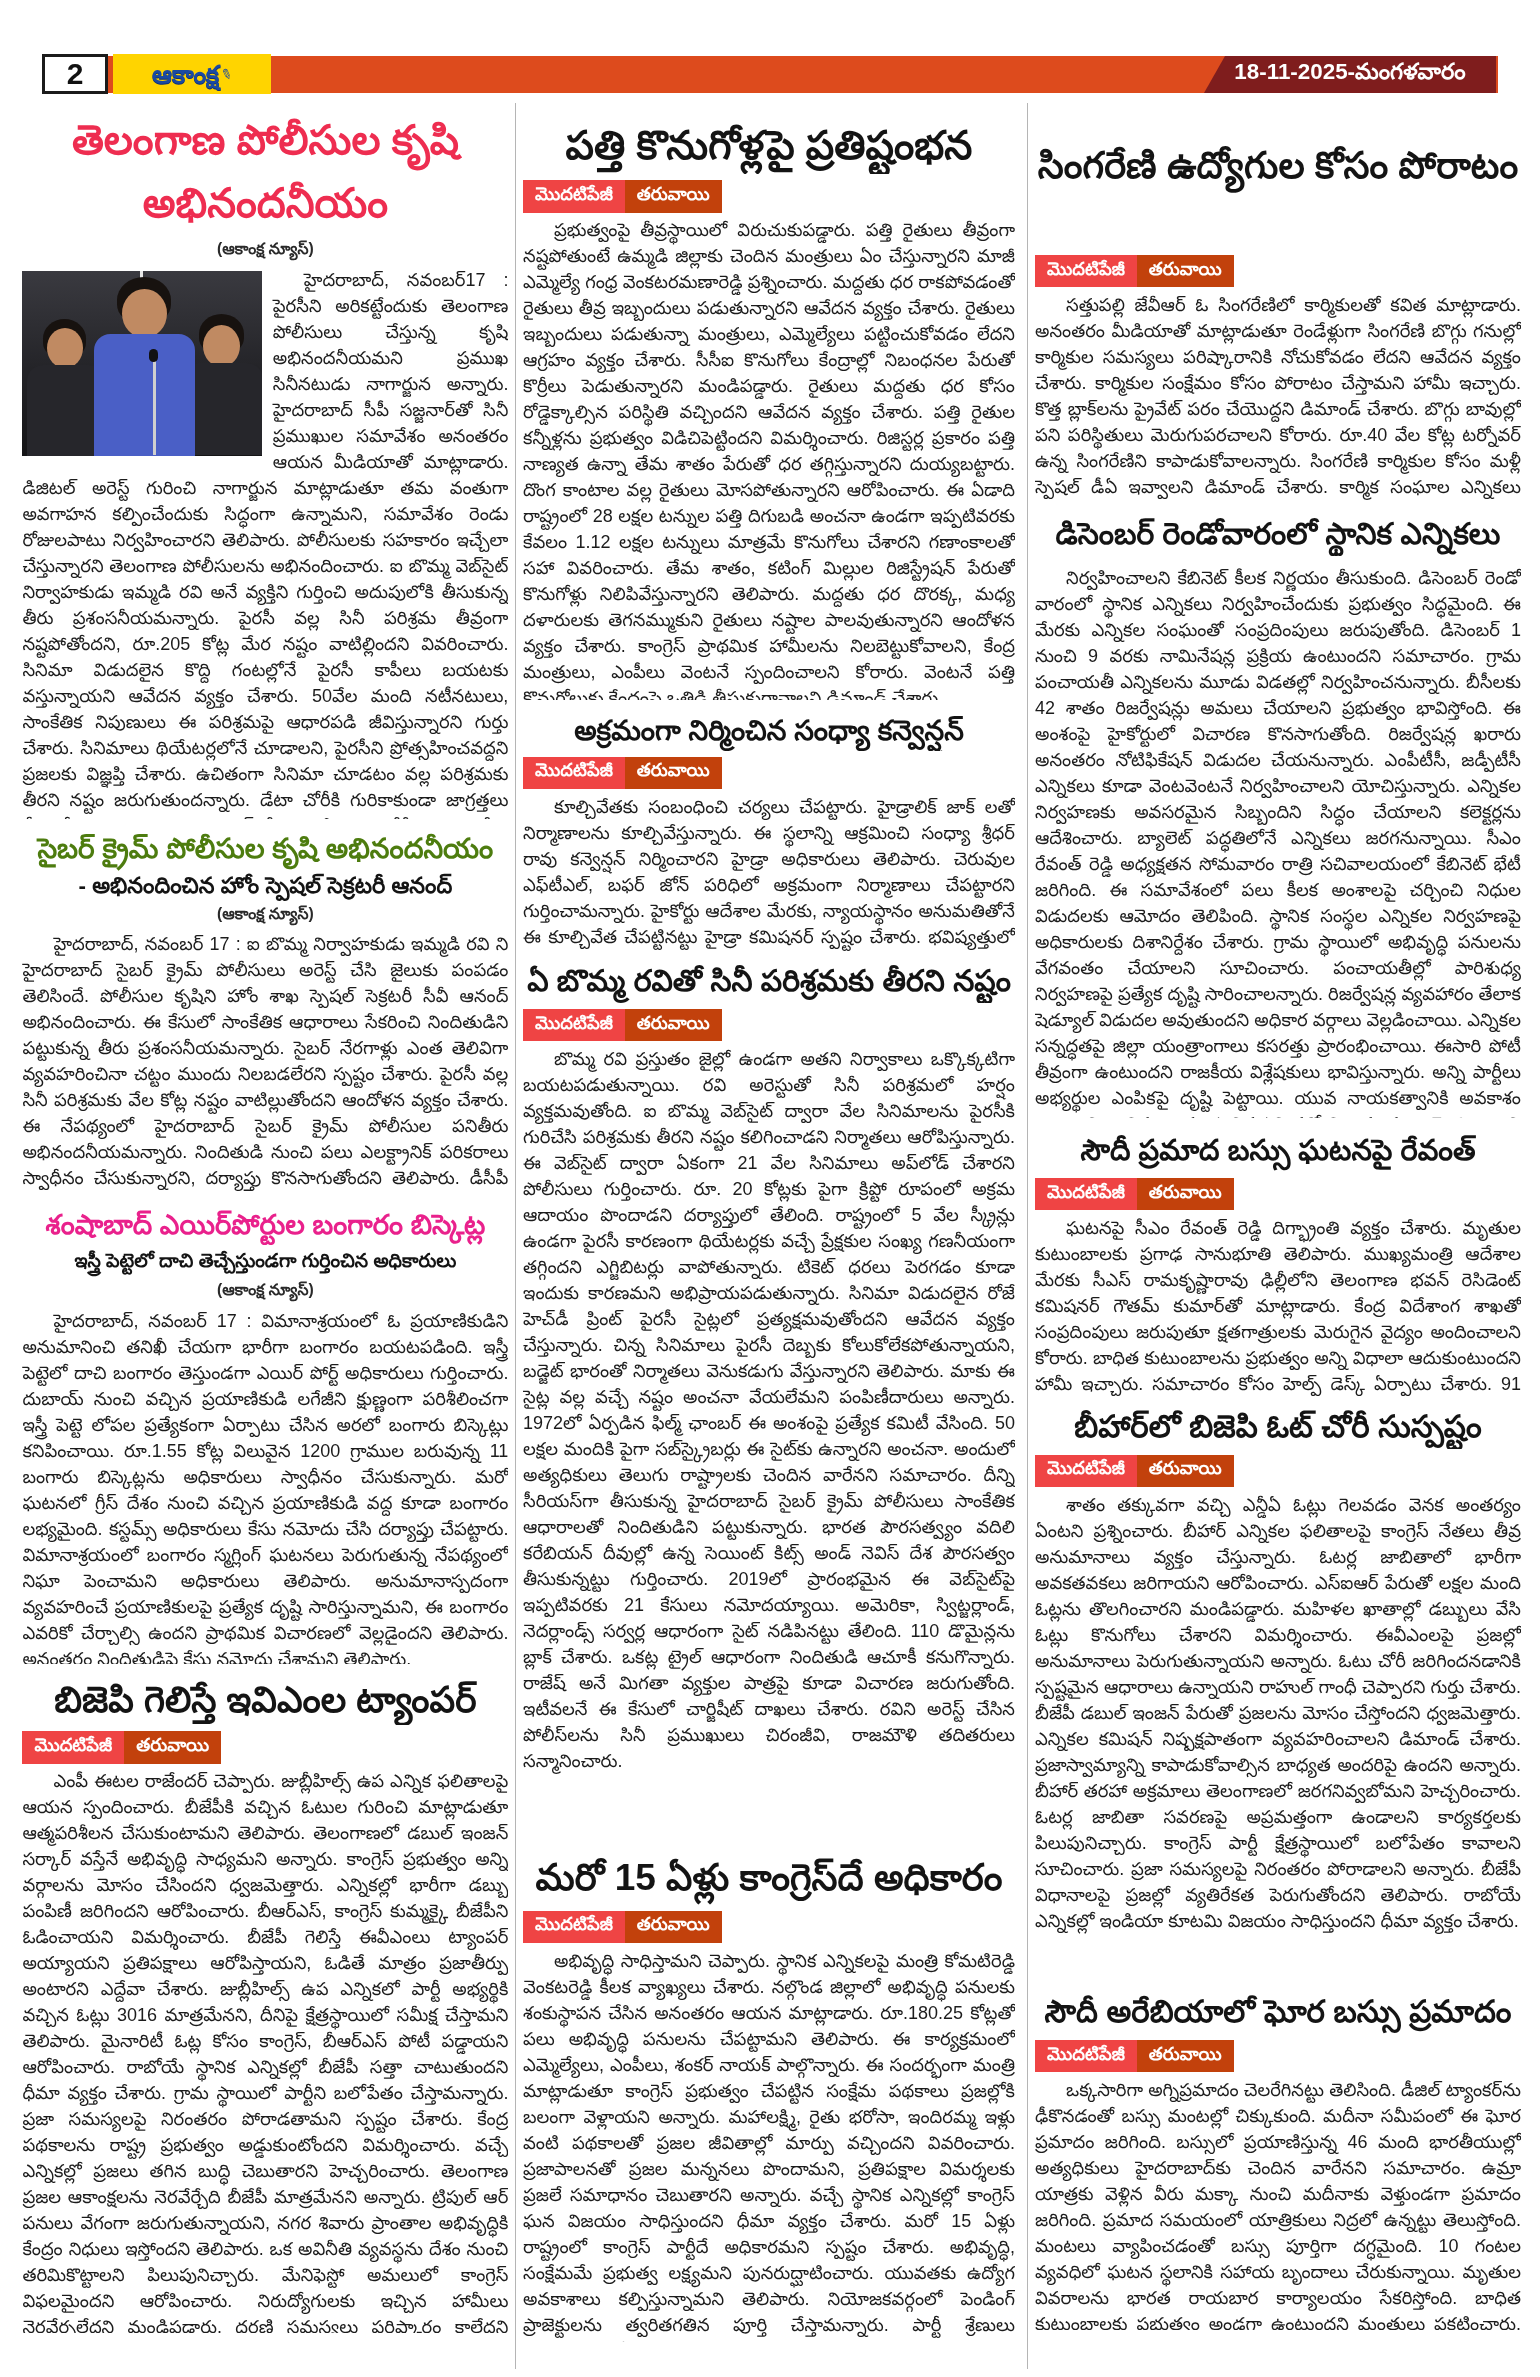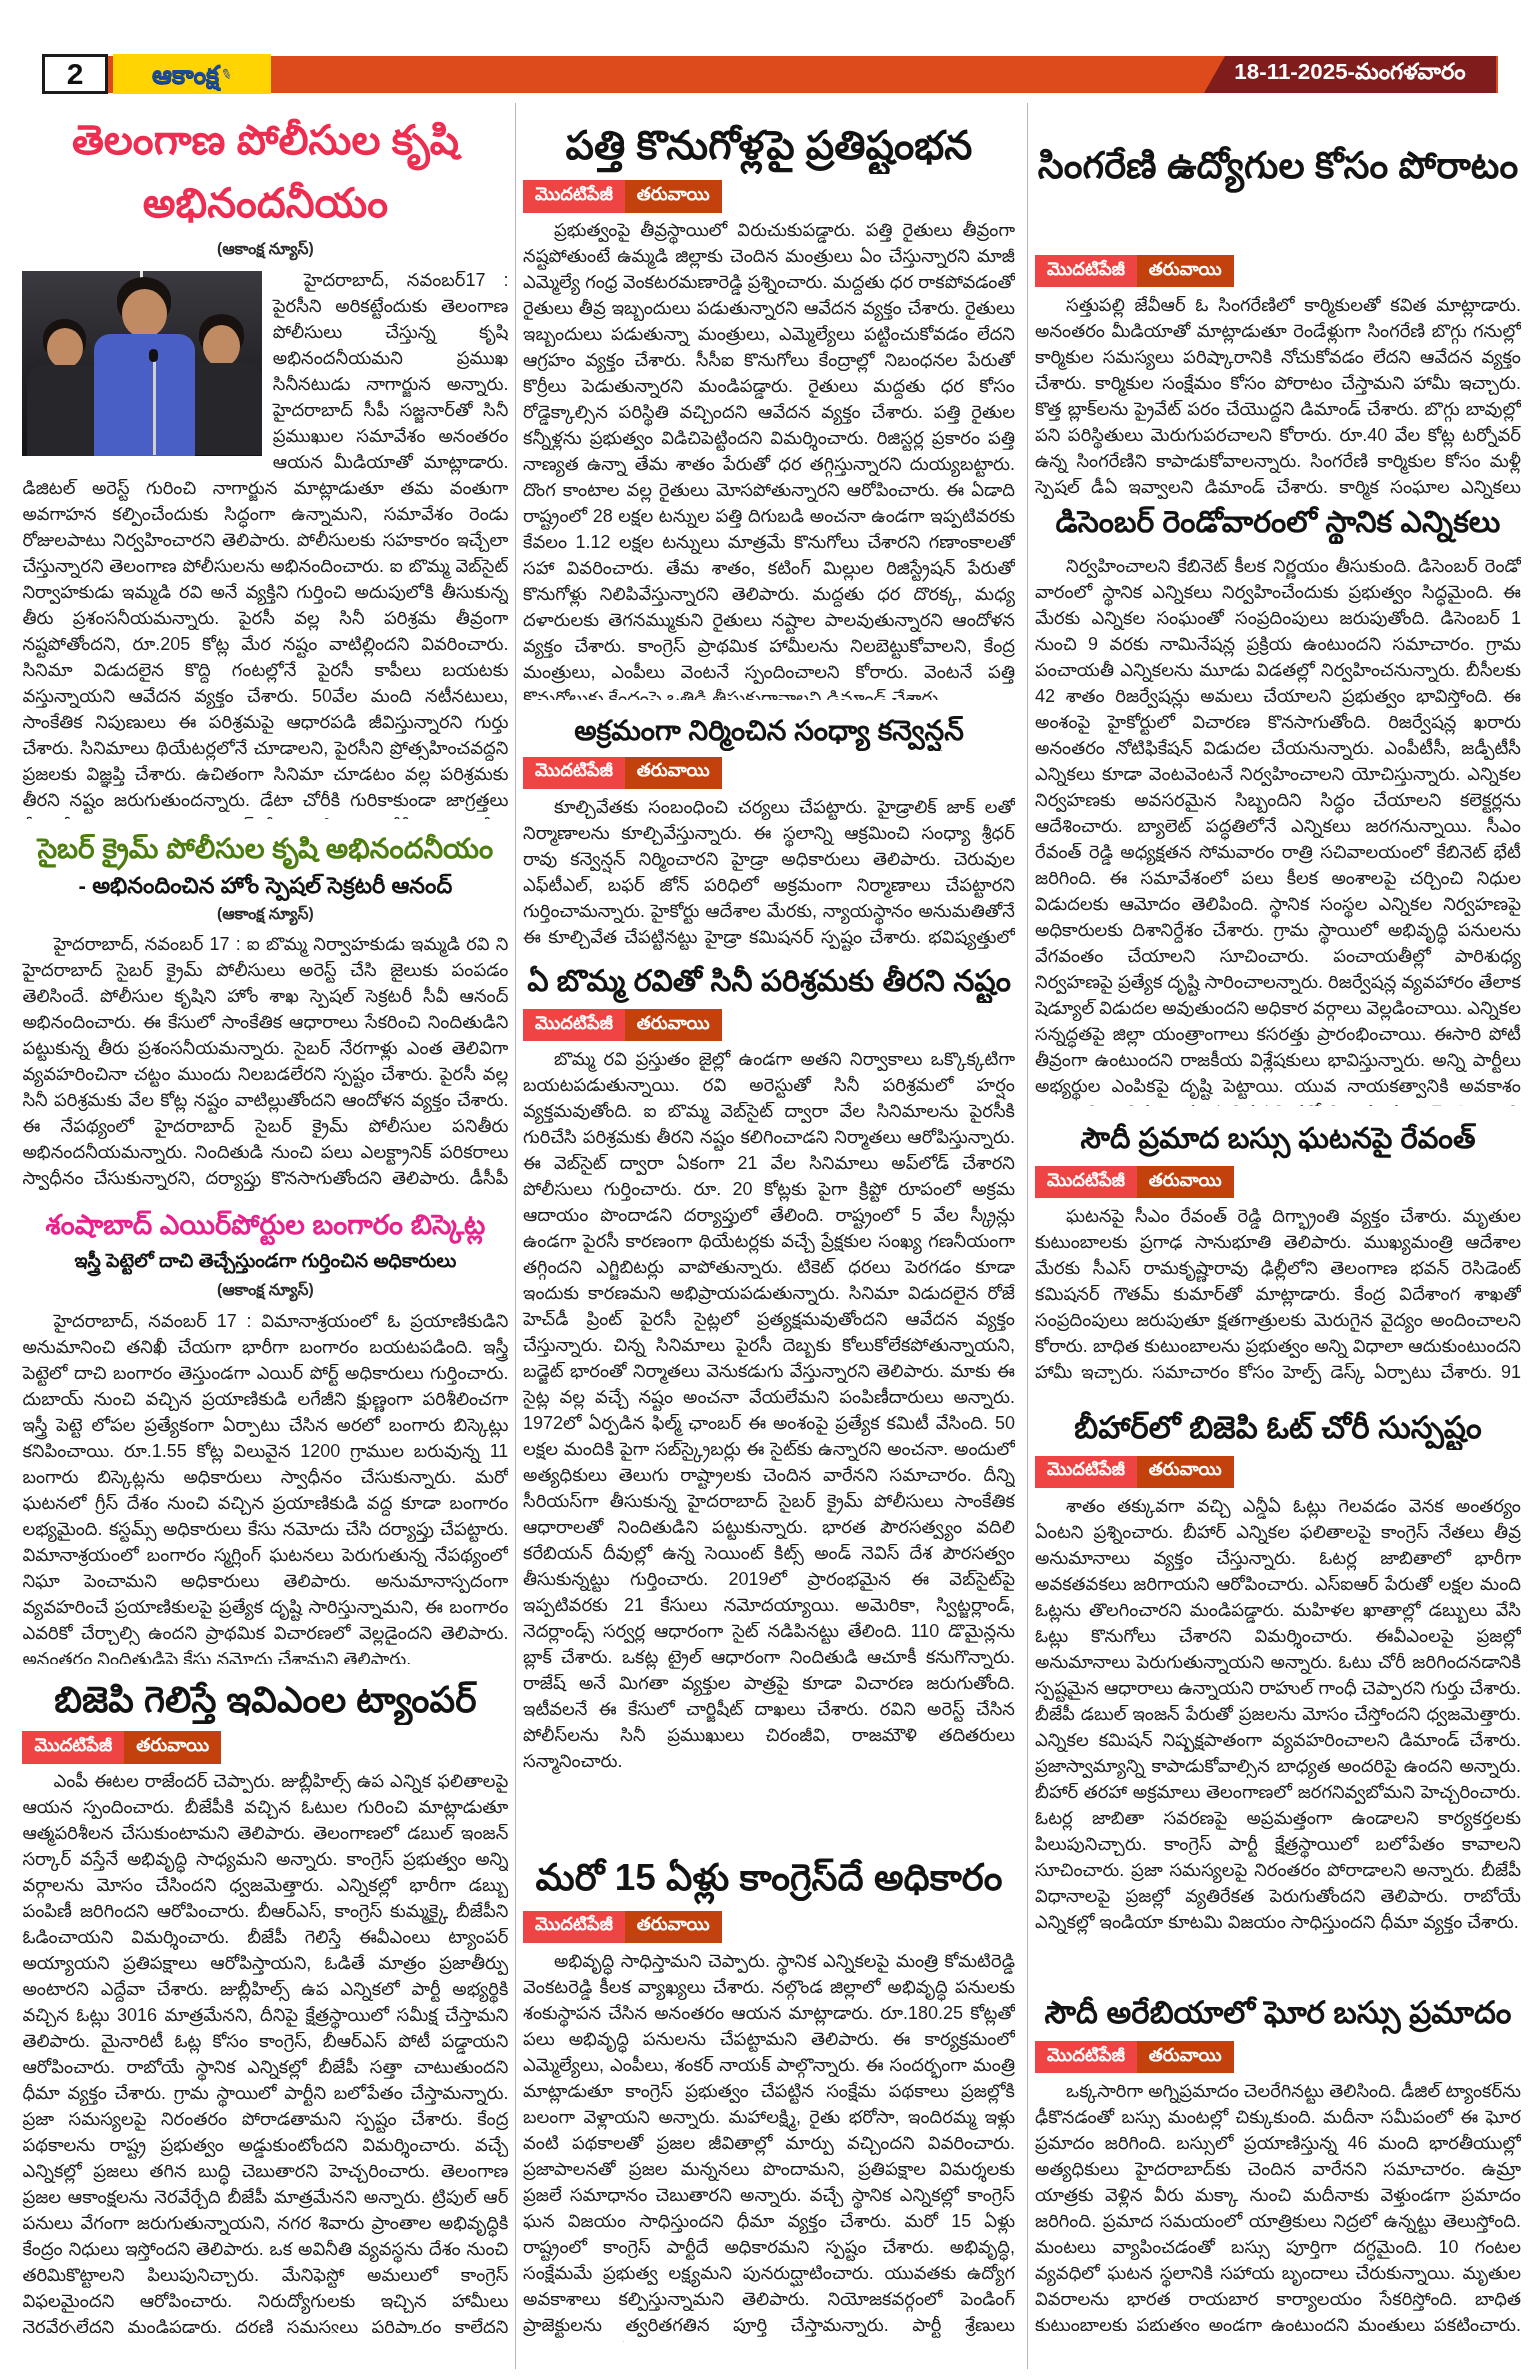--- a/index.html
+++ b/index.html
@@ -176,35 +176,35 @@
 
     <div class="hl hl-black" style="font-size:37px; line-height:54px; height:110px; margin-top:36px;">సింగరేణి ఉద్యోగుల కోసం పోరాటం</div>
     <div class="tagrow">
       <span class="tag-black">మొదటిపేజీ</span>
       <span class="tag-red">తరువాయి</span>
     </div>
     <div class="body" style="height:210px;">
       <p>సత్తుపల్లి జేవీఆర్ ఓ సింగరేణిలో కార్మికులతో కవిత మాట్లాడారు. అనంతరం మీడియాతో మాట్లాడుతూ రెండేళ్లుగా సింగరేణి బొగ్గు గనుల్లో కార్మికుల సమస్యలు పరిష్కారానికి నోచుకోవడం లేదని ఆవేదన వ్యక్తం చేశారు. కార్మికుల సంక్షేమం కోసం పోరాటం చేస్తామని హామీ ఇచ్చారు. కొత్త బ్లాక్‌లను ప్రైవేట్ పరం చేయొద్దని డిమాండ్ చేశారు. బొగ్గు బావుల్లో పని పరిస్థితులు మెరుగుపరచాలని కోరారు. రూ.40 వేల కోట్ల టర్నోవర్ ఉన్న సింగరేణిని కాపాడుకోవాలన్నారు. సింగరేణి కార్మికుల కోసం మళ్లీ స్పెషల్ డీఏ ఇవ్వాలని డిమాండ్ చేశారు. కార్మిక సంఘాల ఎన్నికలు వెంటనే నిర్వహించాలని, కాంట్రాక్ట్ కార్మికులను పర్మినెంట్ చేయాలని కోరారు. అందుకు పోరాటం చేస్తామని తెలిపారు. బొగ్గు బావిలోకి దిగే ముందు మైసమ్మకు మొక్కుకుని జాగ్రత్తగా ఉండాలని కవిత సూచించారు.</p>
     </div>
 
-    <div class="hl hl-black" style="font-size:30px; line-height:40px; height:42px; margin-top:0;">డిసెంబర్ రెండోవారంలో స్థానిక ఎన్నికలు</div>
+    <div class="hl hl-black" style="font-size:30px; line-height:40px; height:42px; margin-top:12px;">డిసెంబర్ రెండోవారంలో స్థానిక ఎన్నికలు</div>
     <div class="body" style="height:553px; margin-top:9px;">
       <p>నిర్వహించాలని కేబినెట్ కీలక నిర్ణయం తీసుకుంది. డిసెంబర్ రెండో వారంలో స్థానిక ఎన్నికలు నిర్వహించేందుకు ప్రభుత్వం సిద్ధమైంది. ఈ మేరకు ఎన్నికల సంఘంతో సంప్రదింపులు జరుపుతోంది. డిసెంబర్ 1 నుంచి 9 వరకు నామినేషన్ల ప్రక్రియ ఉంటుందని సమాచారం. గ్రామ పంచాయతీ ఎన్నికలను మూడు విడతల్లో నిర్వహించనున్నారు. బీసీలకు 42 శాతం రిజర్వేషన్లు అమలు చేయాలని ప్రభుత్వం భావిస్తోంది. ఈ అంశంపై హైకోర్టులో విచారణ కొనసాగుతోంది. రిజర్వేషన్ల ఖరారు అనంతరం నోటిఫికేషన్ విడుదల చేయనున్నారు. ఎంపీటీసీ, జడ్పీటీసీ ఎన్నికలు కూడా వెంటవెంటనే నిర్వహించాలని యోచిస్తున్నారు. ఎన్నికల నిర్వహణకు అవసరమైన సిబ్బందిని సిద్ధం చేయాలని కలెక్టర్లను ఆదేశించారు. బ్యాలెట్ పద్ధతిలోనే ఎన్నికలు జరగనున్నాయి. సీఎం రేవంత్ రెడ్డి అధ్యక్షతన సోమవారం రాత్రి సచివాలయంలో కేబినెట్ భేటీ జరిగింది. ఈ సమావేశంలో పలు కీలక అంశాలపై చర్చించి నిధుల విడుదలకు ఆమోదం తెలిపింది. స్థానిక సంస్థల ఎన్నికల నిర్వహణపై అధికారులకు దిశానిర్దేశం చేశారు. గ్రామ స్థాయిలో అభివృద్ధి పనులను వేగవంతం చేయాలని సూచించారు. పంచాయతీల్లో పారిశుధ్య నిర్వహణపై ప్రత్యేక దృష్టి సారించాలన్నారు. రిజర్వేషన్ల వ్యవహారం తేలాక షెడ్యూల్ విడుదల అవుతుందని అధికార వర్గాలు వెల్లడించాయి. ఎన్నికల సన్నద్ధతపై జిల్లా యంత్రాంగాలు కసరత్తు ప్రారంభించాయి. ఈసారి పోటీ తీవ్రంగా ఉంటుందని రాజకీయ విశ్లేషకులు భావిస్తున్నారు. అన్ని పార్టీలు అభ్యర్థుల ఎంపికపై దృష్టి పెట్టాయి. యువ నాయకత్వానికి అవకాశం ఇవ్వాలని భావిస్తున్నారు. స్థానిక ఎన్నికల్లో విజయ ఢంకా మోగించాలని భావిస్తున్నారు.</p>
     </div>
 
     <div class="hl hl-black" style="font-size:29px; line-height:40px; height:42px; margin-top:12px;">సౌదీ ప్రమాద బస్సు ఘటనపై రేవంత్ దిగ్భ్రాంతి</div>
     <div class="tagrow">
       <span class="tag-black">మొదటిపేజీ</span>
       <span class="tag-red">తరువాయి</span>
     </div>
     <div class="body" style="height:185px;">
       <p>ఘటనపై సీఎం రేవంత్ రెడ్డి దిగ్భ్రాంతి వ్యక్తం చేశారు. మృతుల కుటుంబాలకు ప్రగాఢ సానుభూతి తెలిపారు. ముఖ్యమంత్రి ఆదేశాల మేరకు సీఎస్ రామకృష్ణారావు ఢిల్లీలోని తెలంగాణ భవన్ రెసిడెంట్ కమిషనర్ గౌతమ్ కుమార్‌తో మాట్లాడారు. కేంద్ర విదేశాంగ శాఖతో సంప్రదింపులు జరుపుతూ క్షతగాత్రులకు మెరుగైన వైద్యం అందించాలని కోరారు. బాధిత కుటుంబాలను ప్రభుత్వం అన్ని విధాలా ఆదుకుంటుందని హామీ ఇచ్చారు. సమాచారం కోసం హెల్ప్ డెస్క్ ఏర్పాటు చేశారు. 91 79979 59754, 791 99129 19545 ఈ నెంబర్లలో సంప్రదించాలని సూచించారు. సౌదీలోని భారత రాయబార కార్యాలయంతో నిరంతరం సంప్రదింపులు జరుపుతున్నట్టు తెలిపారు.</p>
     </div>
 
-    <div class="hl hl-black" style="font-size:31px; line-height:42px; height:43px; margin-top:19px;">బీహార్‌లో బిజెపి ఓట్ చోరీ సుస్పష్టం</div>
+    <div class="hl hl-black" style="font-size:31px; line-height:42px; height:43px; margin-top:6px;">బీహార్‌లో బిజెపి ఓట్ చోరీ సుస్పష్టం</div>
     <div class="tagrow">
       <span class="tag-black">మొదటిపేజీ</span>
       <span class="tag-red">తరువాయి</span>
     </div>
     <div class="body" style="height:486px;">
       <p>శాతం తక్కువగా వచ్చి ఎన్డీఏ ఓట్లు గెలవడం వెనక అంతర్యం ఏంటని ప్రశ్నించారు. బీహార్ ఎన్నికల ఫలితాలపై కాంగ్రెస్ నేతలు తీవ్ర అనుమానాలు వ్యక్తం చేస్తున్నారు. ఓటర్ల జాబితాలో భారీగా అవకతవకలు జరిగాయని ఆరోపించారు. ఎస్ఐఆర్ పేరుతో లక్షల మంది ఓట్లను తొలగించారని మండిపడ్డారు. మహిళల ఖాతాల్లో డబ్బులు వేసి ఓట్లు కొనుగోలు చేశారని విమర్శించారు. ఈవీఎంలపై ప్రజల్లో అనుమానాలు పెరుగుతున్నాయని అన్నారు. ఓటు చోరీ జరిగిందనడానికి స్పష్టమైన ఆధారాలు ఉన్నాయని రాహుల్ గాంధీ చెప్పారని గుర్తు చేశారు. బీజేపీ డబుల్ ఇంజన్ పేరుతో ప్రజలను మోసం చేస్తోందని ధ్వజమెత్తారు. ఎన్నికల కమిషన్ నిష్పక్షపాతంగా వ్యవహరించాలని డిమాండ్ చేశారు. ప్రజాస్వామ్యాన్ని కాపాడుకోవాల్సిన బాధ్యత అందరిపై ఉందని అన్నారు. బీహార్ తరహా అక్రమాలు తెలంగాణలో జరగనివ్వబోమని హెచ్చరించారు. ఓటర్ల జాబితా సవరణపై అప్రమత్తంగా ఉండాలని కార్యకర్తలకు పిలుపునిచ్చారు. కాంగ్రెస్ పార్టీ క్షేత్రస్థాయిలో బలోపేతం కావాలని సూచించారు. ప్రజా సమస్యలపై నిరంతరం పోరాడాలని అన్నారు. బీజేపీ విధానాలపై ప్రజల్లో వ్యతిరేకత పెరుగుతోందని తెలిపారు. రాబోయే ఎన్నికల్లో ఇండియా కూటమి విజయం సాధిస్తుందని ధీమా వ్యక్తం చేశారు.</p>
     </div>
 
     <div class="hl hl-black" style="font-size:31px; line-height:42px; height:43px; margin-top:13.4px;">సౌదీ అరేబియాలో ఘోర బస్సు ప్రమాదం</div>
     <div class="tagrow">

